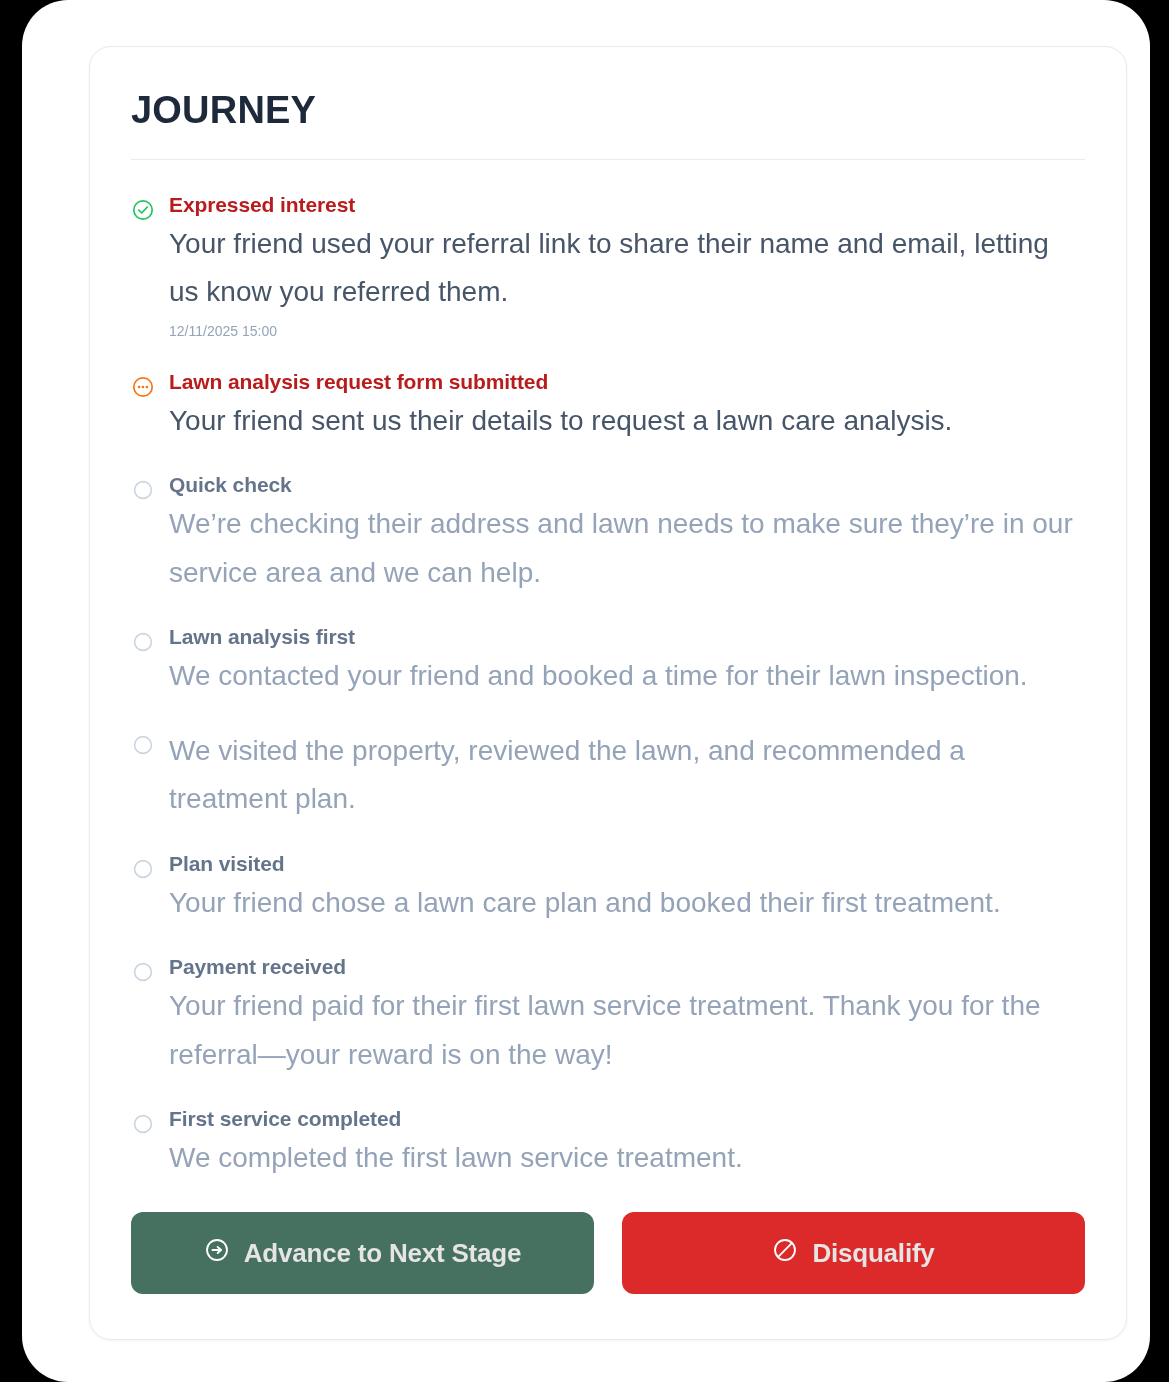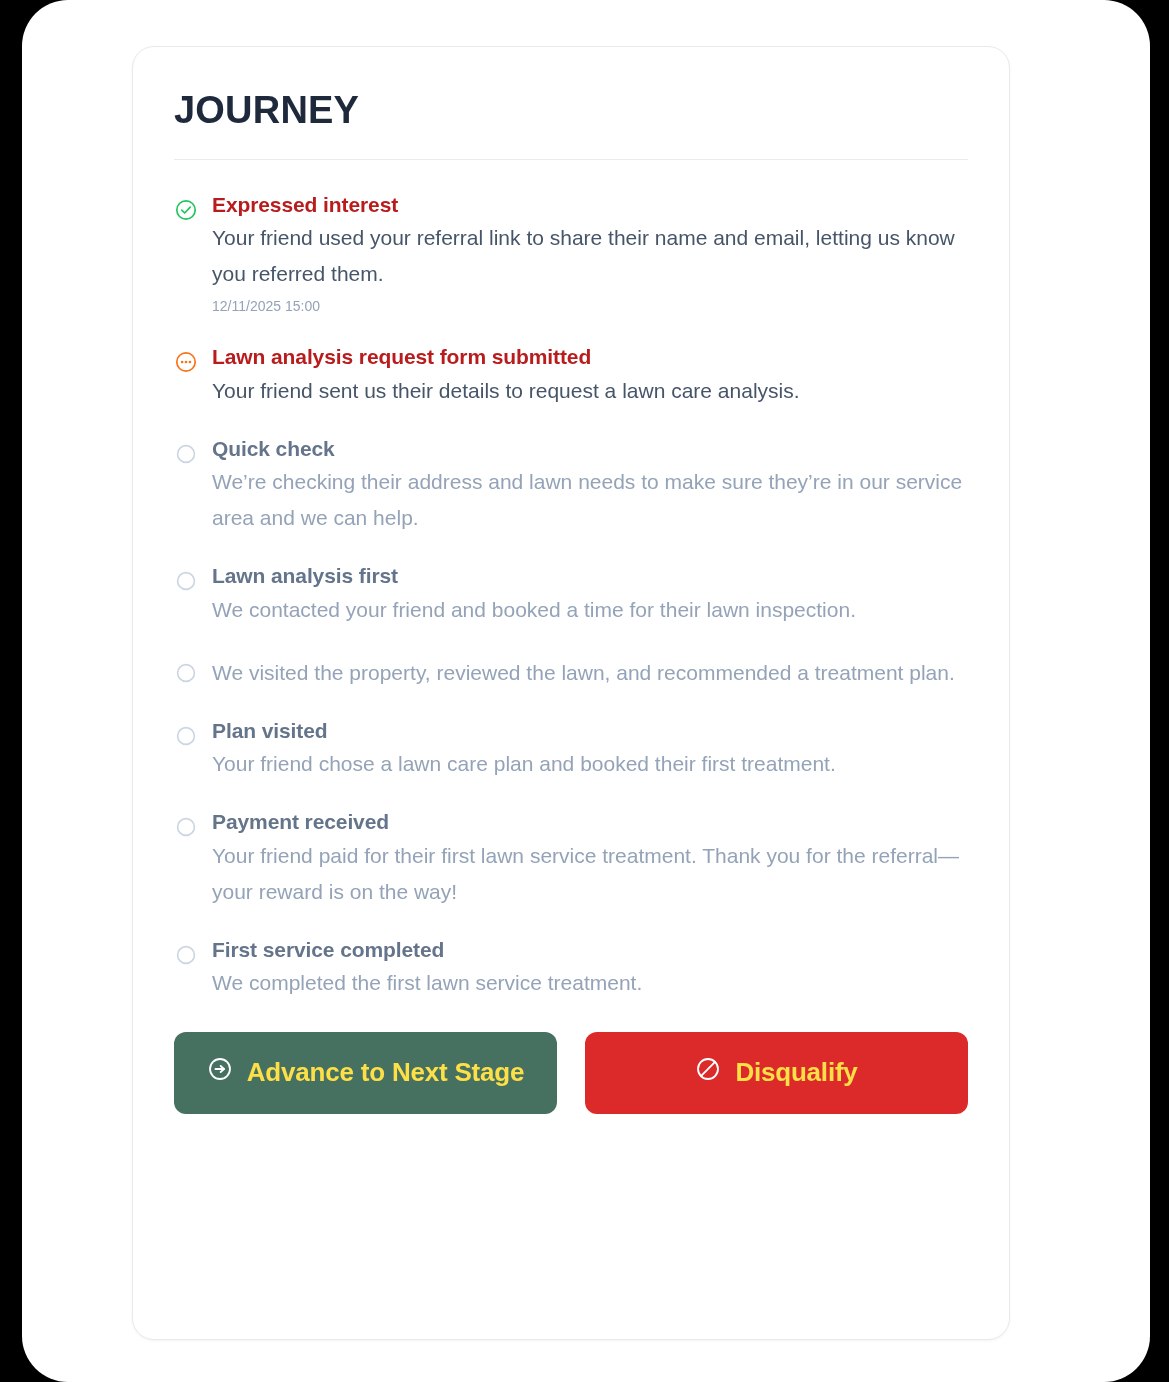--- a/index.html
+++ b/index.html
@@ -25,28 +25,27 @@
     height: 1382px;
     background: #ffffff;
     border-radius: 46px;
   }
 
   
   .journey-card {
     position: absolute;
     left: 67px;
     top: 46px;
-    width: 878px;
+    width: 1038px;
     height: 1294px;
     background: #ffffff;
     border: 1px solid #e8eaed;
     border-radius: 22px;
     box-shadow: 0 1px 3px rgba(16,24,40,0.05);
     overflow: hidden;
-    margin-left: 43px;
   }
 
   .card-inner {
     padding: 44px 41px 0 41px;
   }
 
   .journey-title {
     margin: 0;
     font-size: 38px;
     line-height: 1.05;
@@ -95,21 +94,21 @@
   .item-title {
     font-size: 21px;
     font-weight: 700;
     line-height: 1.35;
     letter-spacing: -0.1px;
     color: #b91c1c;
     margin: 0;
   }
 
   .item-desc {
-    font-size: 21px;
+    font-size: 28px;
     font-weight: 400;
     line-height: 1.72;
     color: #475569;
     margin: 1px 0 0 0;
   }
 
   .item-time {
     font-size: 14px;
     line-height: 1.5;
     color: #94a3b8;
@@ -132,21 +131,21 @@
     border: none;
     border-radius: 12px;
     display: flex;
     align-items: center;
     justify-content: center;
     gap: 14px;
     font-family: "Liberation Sans", sans-serif;
     font-size: 26px;
     font-weight: 700;
     letter-spacing: -0.2px;
-    color: #fde047;
+    color: #e5e5e5;
     cursor: pointer;
     padding: 0;
   }
 
   .btn-advance { background: #46705f; }
   .btn-disqualify { background: #dc2a2a; }
 
   .btn-icon { flex: 0 0 auto; display: block; }
 </style>
 </head>

